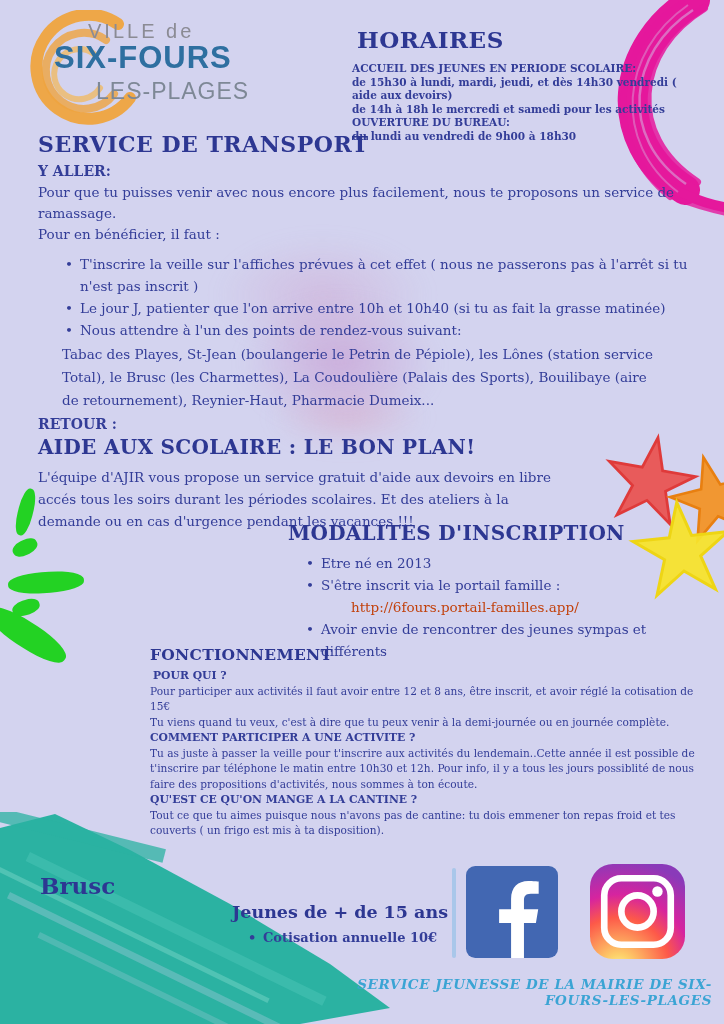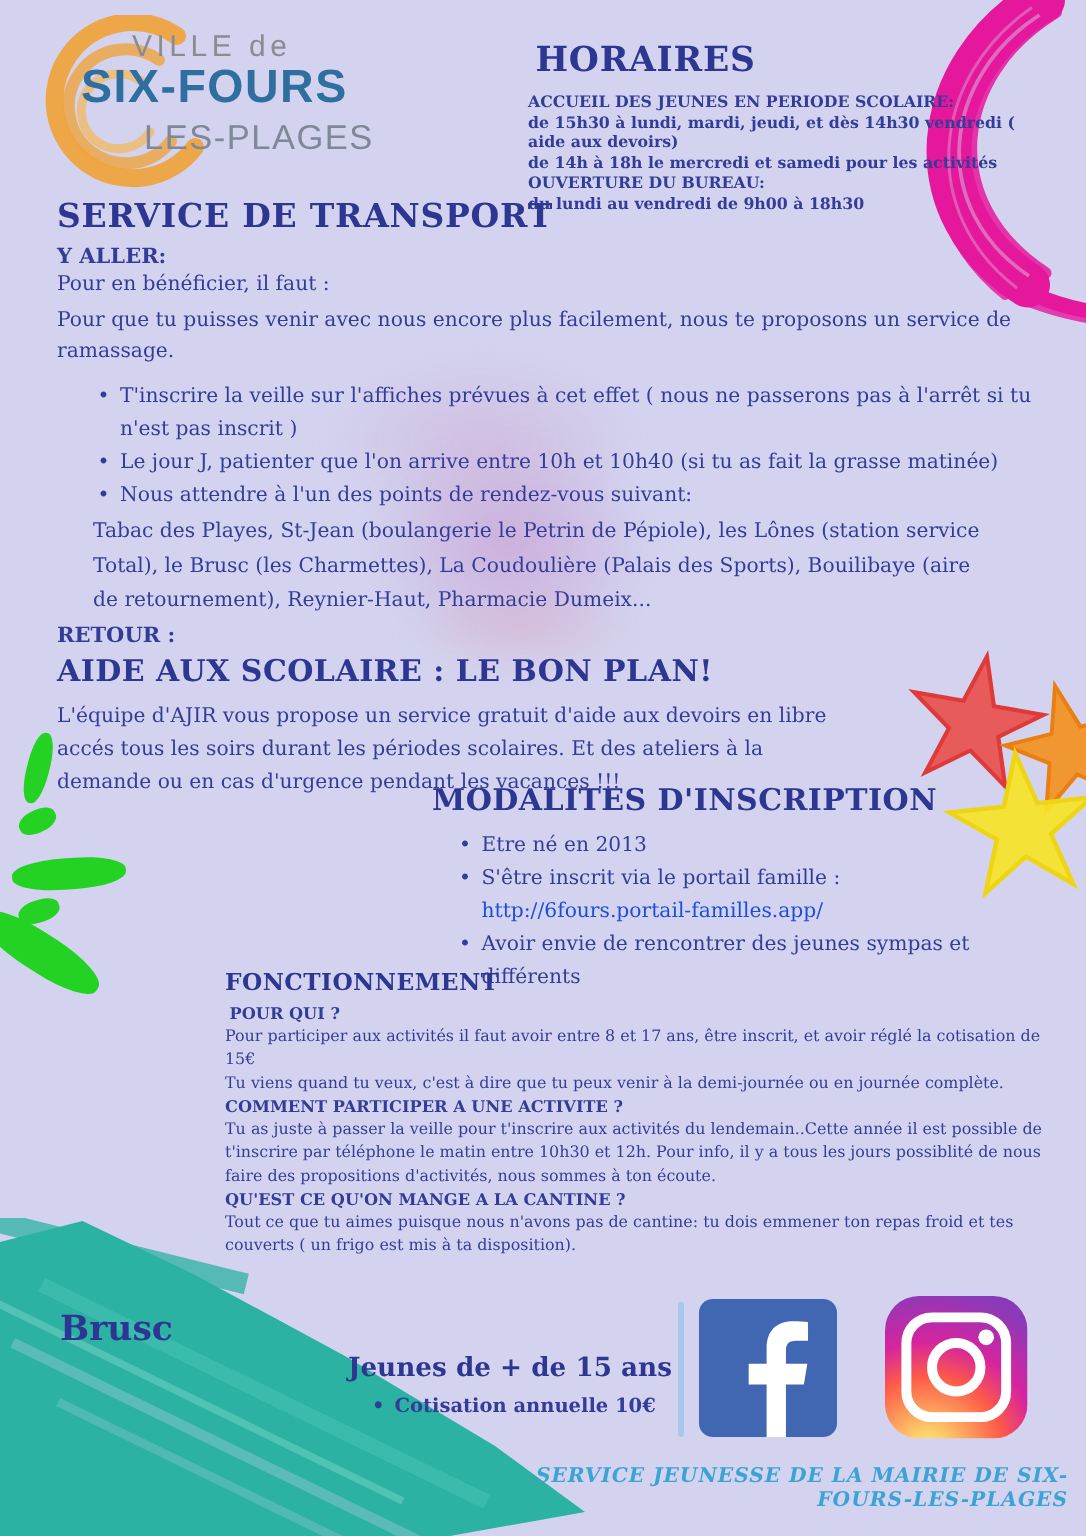--- a/index.html
+++ b/index.html
@@ -22,21 +22,21 @@
   .h-big{font-size:22px;font-weight:bold;letter-spacing:0.5px;color:#2d3792;}
   .h-mid{font-size:20px;font-weight:bold;letter-spacing:0.3px;color:#2d3792;}
   .body-txt{font-size:13.5px;line-height:21px;}
   .bold-label{font-size:14px;font-weight:bold;}
   .small-bold{font-size:10.5px;font-weight:bold;line-height:13.5px;}
   ul.blt{list-style:none;}
   ul.blt li{position:relative;padding-left:17px;line-height:22px;}
   ul.blt li::before{content:"•";position:absolute;left:2px;color:#333d98;}
   .qa-q{font-size:10.8px;font-weight:bold;line-height:15.5px;}
   .qa-a{font-size:10.6px;line-height:15.5px;}
-  .portal-link{color:#1d4ed8;text-decoration:none;}
+  .portal-link{color:#c2410c;text-decoration:none;margin-left:30px;}
   
   .green-stroke{position:absolute;background:#23d223;border-radius:45%;}
   .blob{position:absolute;border-radius:50%;filter:blur(9px);}
   .vline{position:absolute;width:4px;background:#a9c7ea;border-radius:2px;}
   .footer-script{font-family:"DejaVu Serif","Liberation Serif",serif;font-style:italic;font-weight:bold;
     font-size:13.5px;letter-spacing:0.6px;color:#3ba4d4;}
   .tarif-title{font-size:23px;font-weight:bold;color:#2d3792;}
   .tarif-g-title{font-size:17px;font-weight:bold;color:#2d3792;}
   .tarif-blt li{line-height:26px;font-size:13px;font-weight:bold;}
 </style>
@@ -102,22 +102,22 @@
     <p class="small-bold">ACCUEIL DES JEUNES EN PERIODE SCOLAIRE:</p>
     <p class="small-bold">de 15h30 à lundi, mardi, jeudi, et dès 14h30 vendredi ( aide aux devoirs)</p>
     <p class="small-bold">de 14h à 18h le mercredi et samedi pour les activités</p>
     <p class="small-bold">OUVERTURE DU BUREAU:</p>
     <p class="small-bold">du lundi au vendredi de 9h00 à 18h30</p>
   </div>
 
   <div class="abs" style="left:38px;top:131px;width:676px;">
     <h2 class="h-big">SERVICE DE TRANSPORT</h2>
     <p class="bold-label" style="margin-top:6px;">Y ALLER:</p>
+    <p class="body-txt" style="margin-top:3px;">Pour que tu puisses venir avec nous encore plus facilement, nous te proposons un service de ramassage.</p>
     <p class="body-txt">Pour en bénéficier, il faut :</p>
-    <p class="body-txt" style="margin-top:3px;">Pour que tu puisses venir avec nous encore plus facilement, nous te proposons un service de ramassage.</p>
     <ul class="blt body-txt" style="margin-left:25px;margin-top:8px;">
       <li><span>T'inscrire la veille sur l'affiches prévues à cet effet ( nous ne passerons pas à l'arrêt si tu n'est pas inscrit )</span></li>
       <li><span>Le jour J, patienter que l'on arrive entre 10h et 10h40 (si tu as fait la grasse matinée)</span></li>
       <li><span>Nous attendre à l'un des points de rendez-vous suivant:</span></li>
     </ul>
     <p class="body-txt" style="margin-left:24px;margin-top:2px;width:600px;line-height:23px;">Tabac des Playes, St-Jean (boulangerie le Petrin de Pépiole), les Lônes (station service Total), le Brusc (les Charmettes), La Coudoulière (Palais des Sports), Bouilibaye (aire de retournement), Reynier-Haut, Pharmacie Dumeix...</p>
     <p class="bold-label" style="margin-top:4px;">RETOUR :</p>
   </div>
 
   <div class="abs" style="left:38px;top:435px;width:540px;">
@@ -133,21 +133,21 @@
         <span>S'être inscrit via le portail famille :</span><br>
         <a class="portal-link" href="#">http://6fours.portail-familles.app/</a>
       </li>
       <li><span>Avoir envie de rencontrer des jeunes sympas et différents</span></li>
     </ul>
   </div>
 
   <div class="abs" style="left:150px;top:645px;width:552px;">
     <h3 style="font-size:15.5px;font-weight:bold;color:#2d3792;letter-spacing:0.3px;">FONCTIONNEMENT</h3>
     <p class="qa-q" style="margin-top:4px;padding-left:3px;">POUR QUI ?</p>
-    <p class="qa-a">Pour participer aux activités il faut avoir entre 8 et 17 ans, être inscrit, et avoir réglé la cotisation de 15€</p>
+    <p class="qa-a">Pour participer aux activités il faut avoir entre 12 et 8 ans, être inscrit, et avoir réglé la cotisation de 15€</p>
     <p class="qa-a">Tu viens quand tu veux, c'est à dire que tu peux venir à la demi-journée ou en journée complète.</p>
     <p class="qa-q">COMMENT PARTICIPER A UNE ACTIVITE ?</p>
     <p class="qa-a" style="width:545px;">Tu as juste à passer la veille pour t'inscrire aux activités du lendemain..Cette année il est possible de t'inscrire par téléphone le matin entre 10h30 et 12h. Pour info, il y a tous les jours possiblité de nous faire des propositions d'activités, nous sommes à ton écoute.</p>
     <p class="qa-q">QU'EST CE QU'ON MANGE A LA CANTINE ?</p>
     <p class="qa-a" style="width:540px;">Tout ce que tu aimes puisque nous n'avons pas de cantine: tu dois emmener ton repas froid et tes couverts ( un frigo est mis à ta disposition).</p>
   </div>
 
   <div class="abs" style="left:40px;top:872px;width:400px;">
     <h2 class="tarif-title">Brusc</h2>
   </div>

